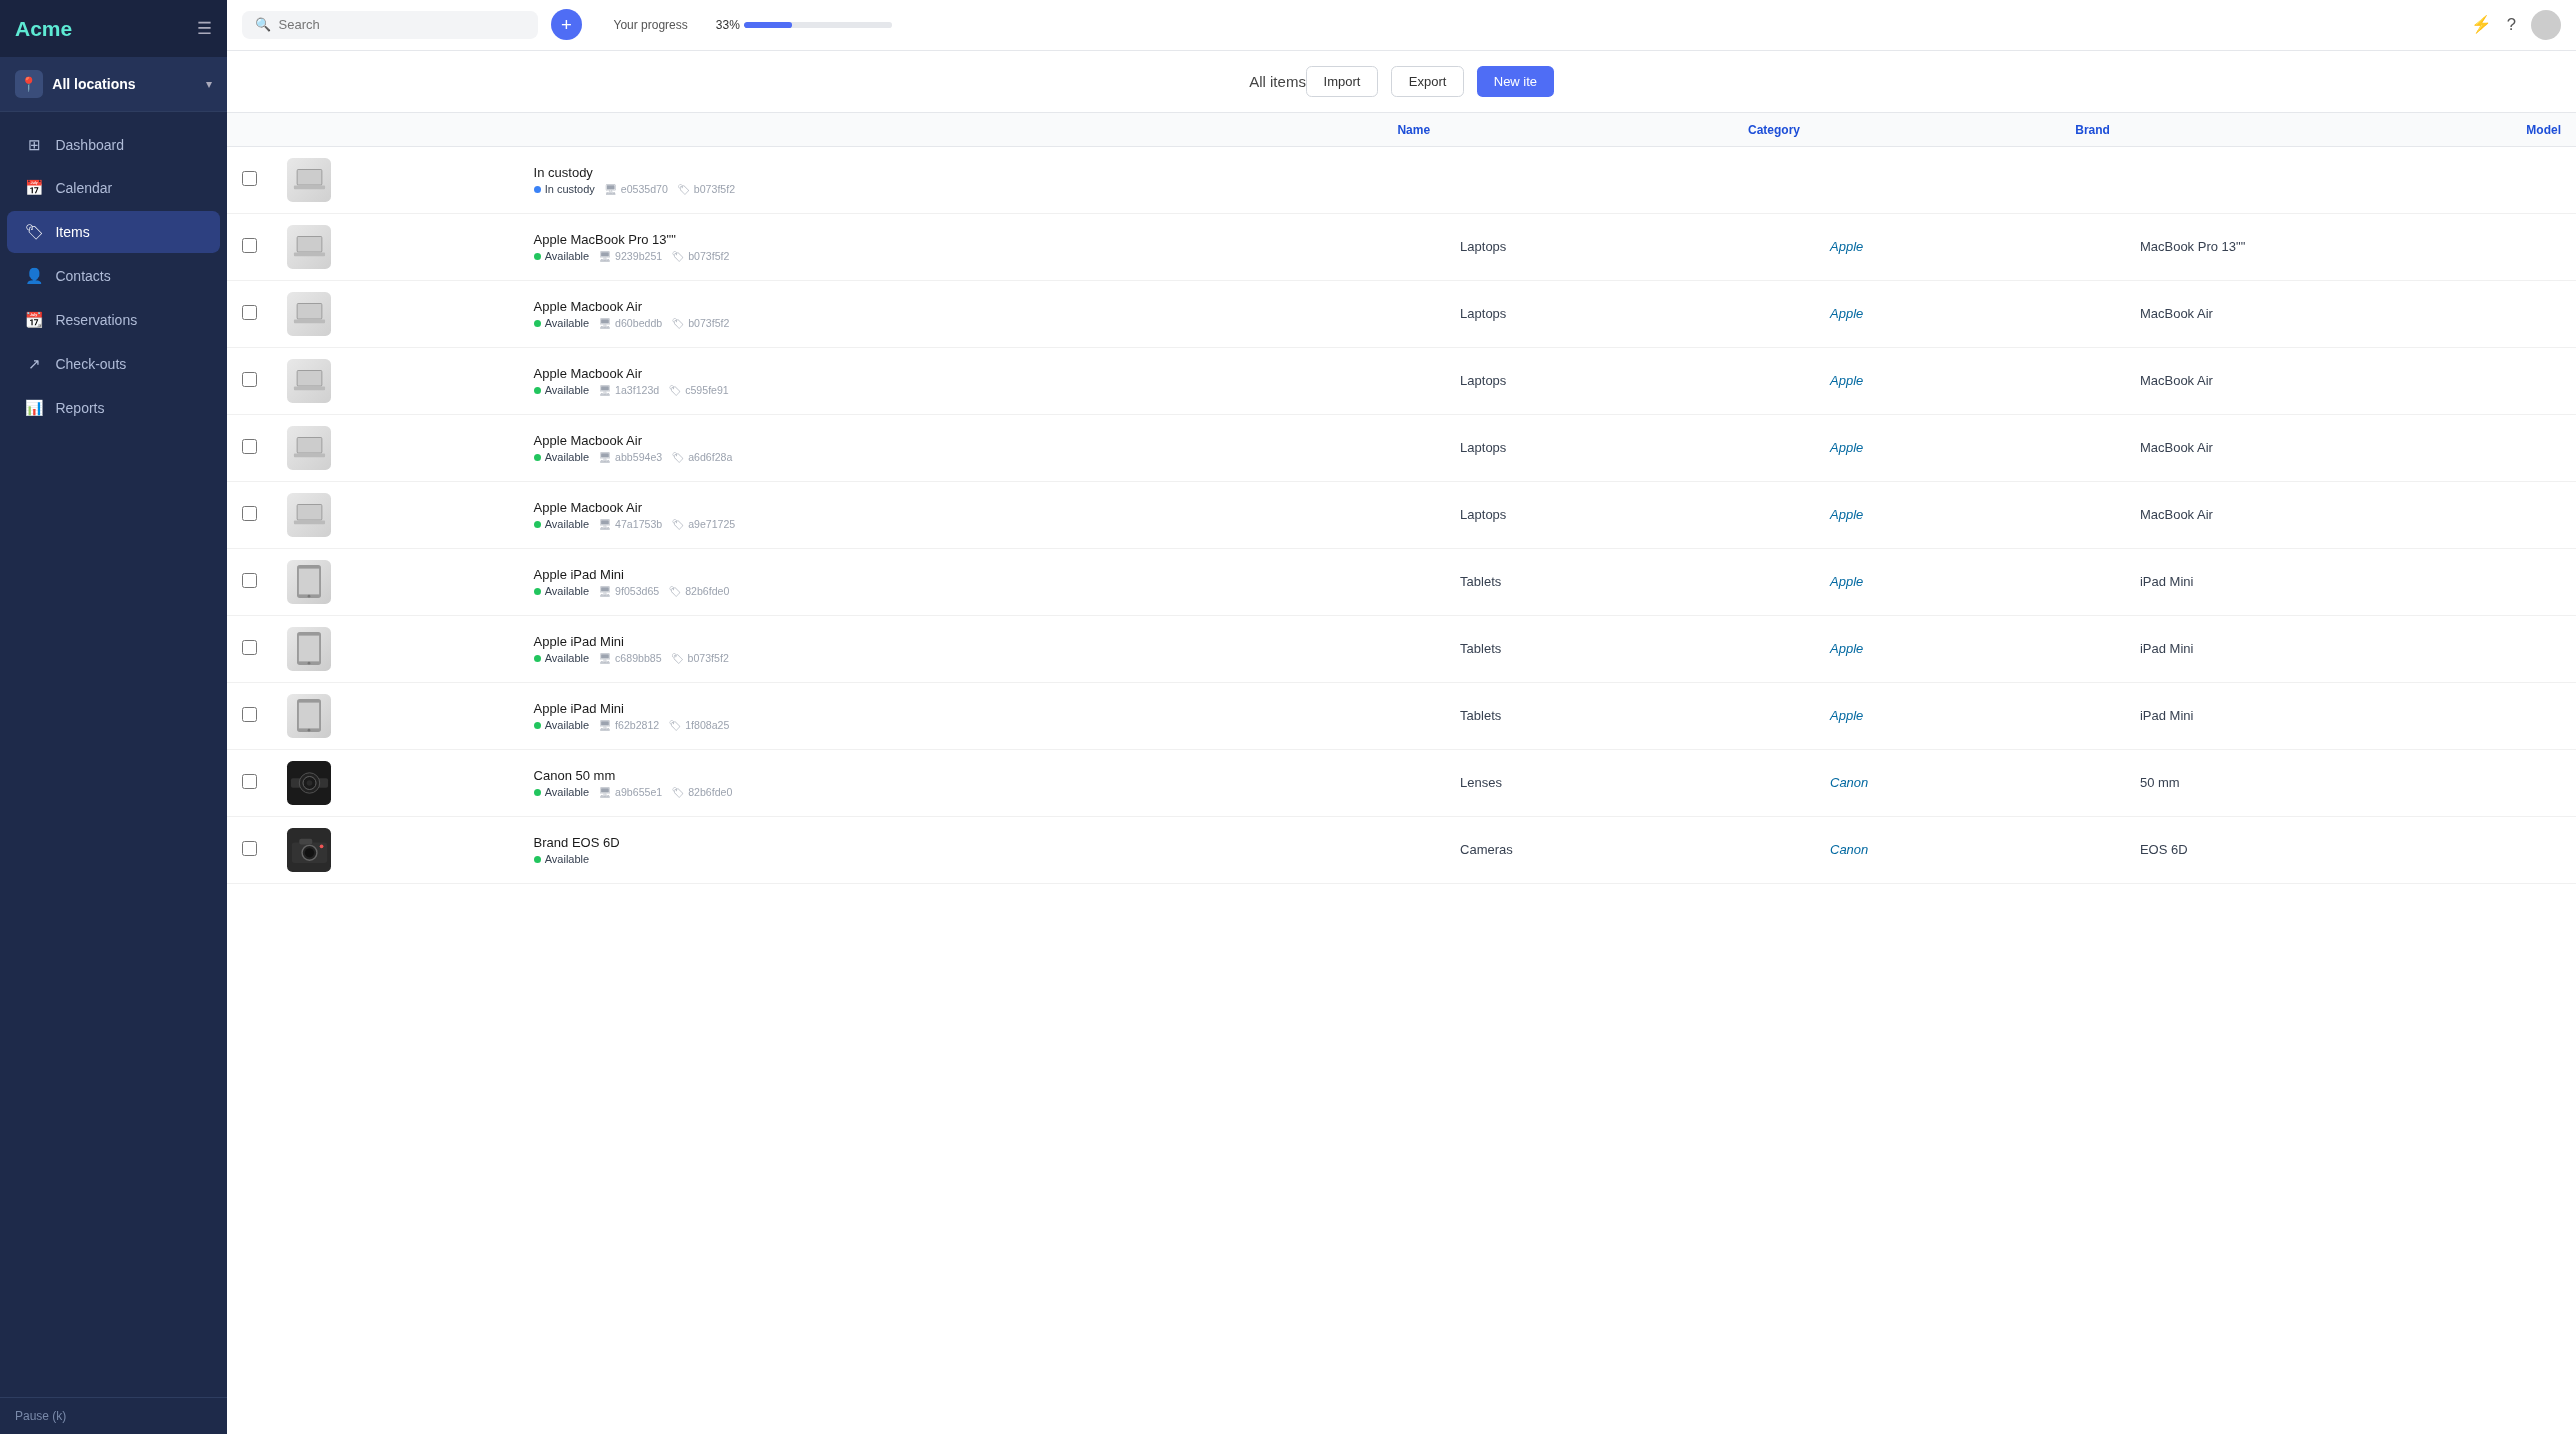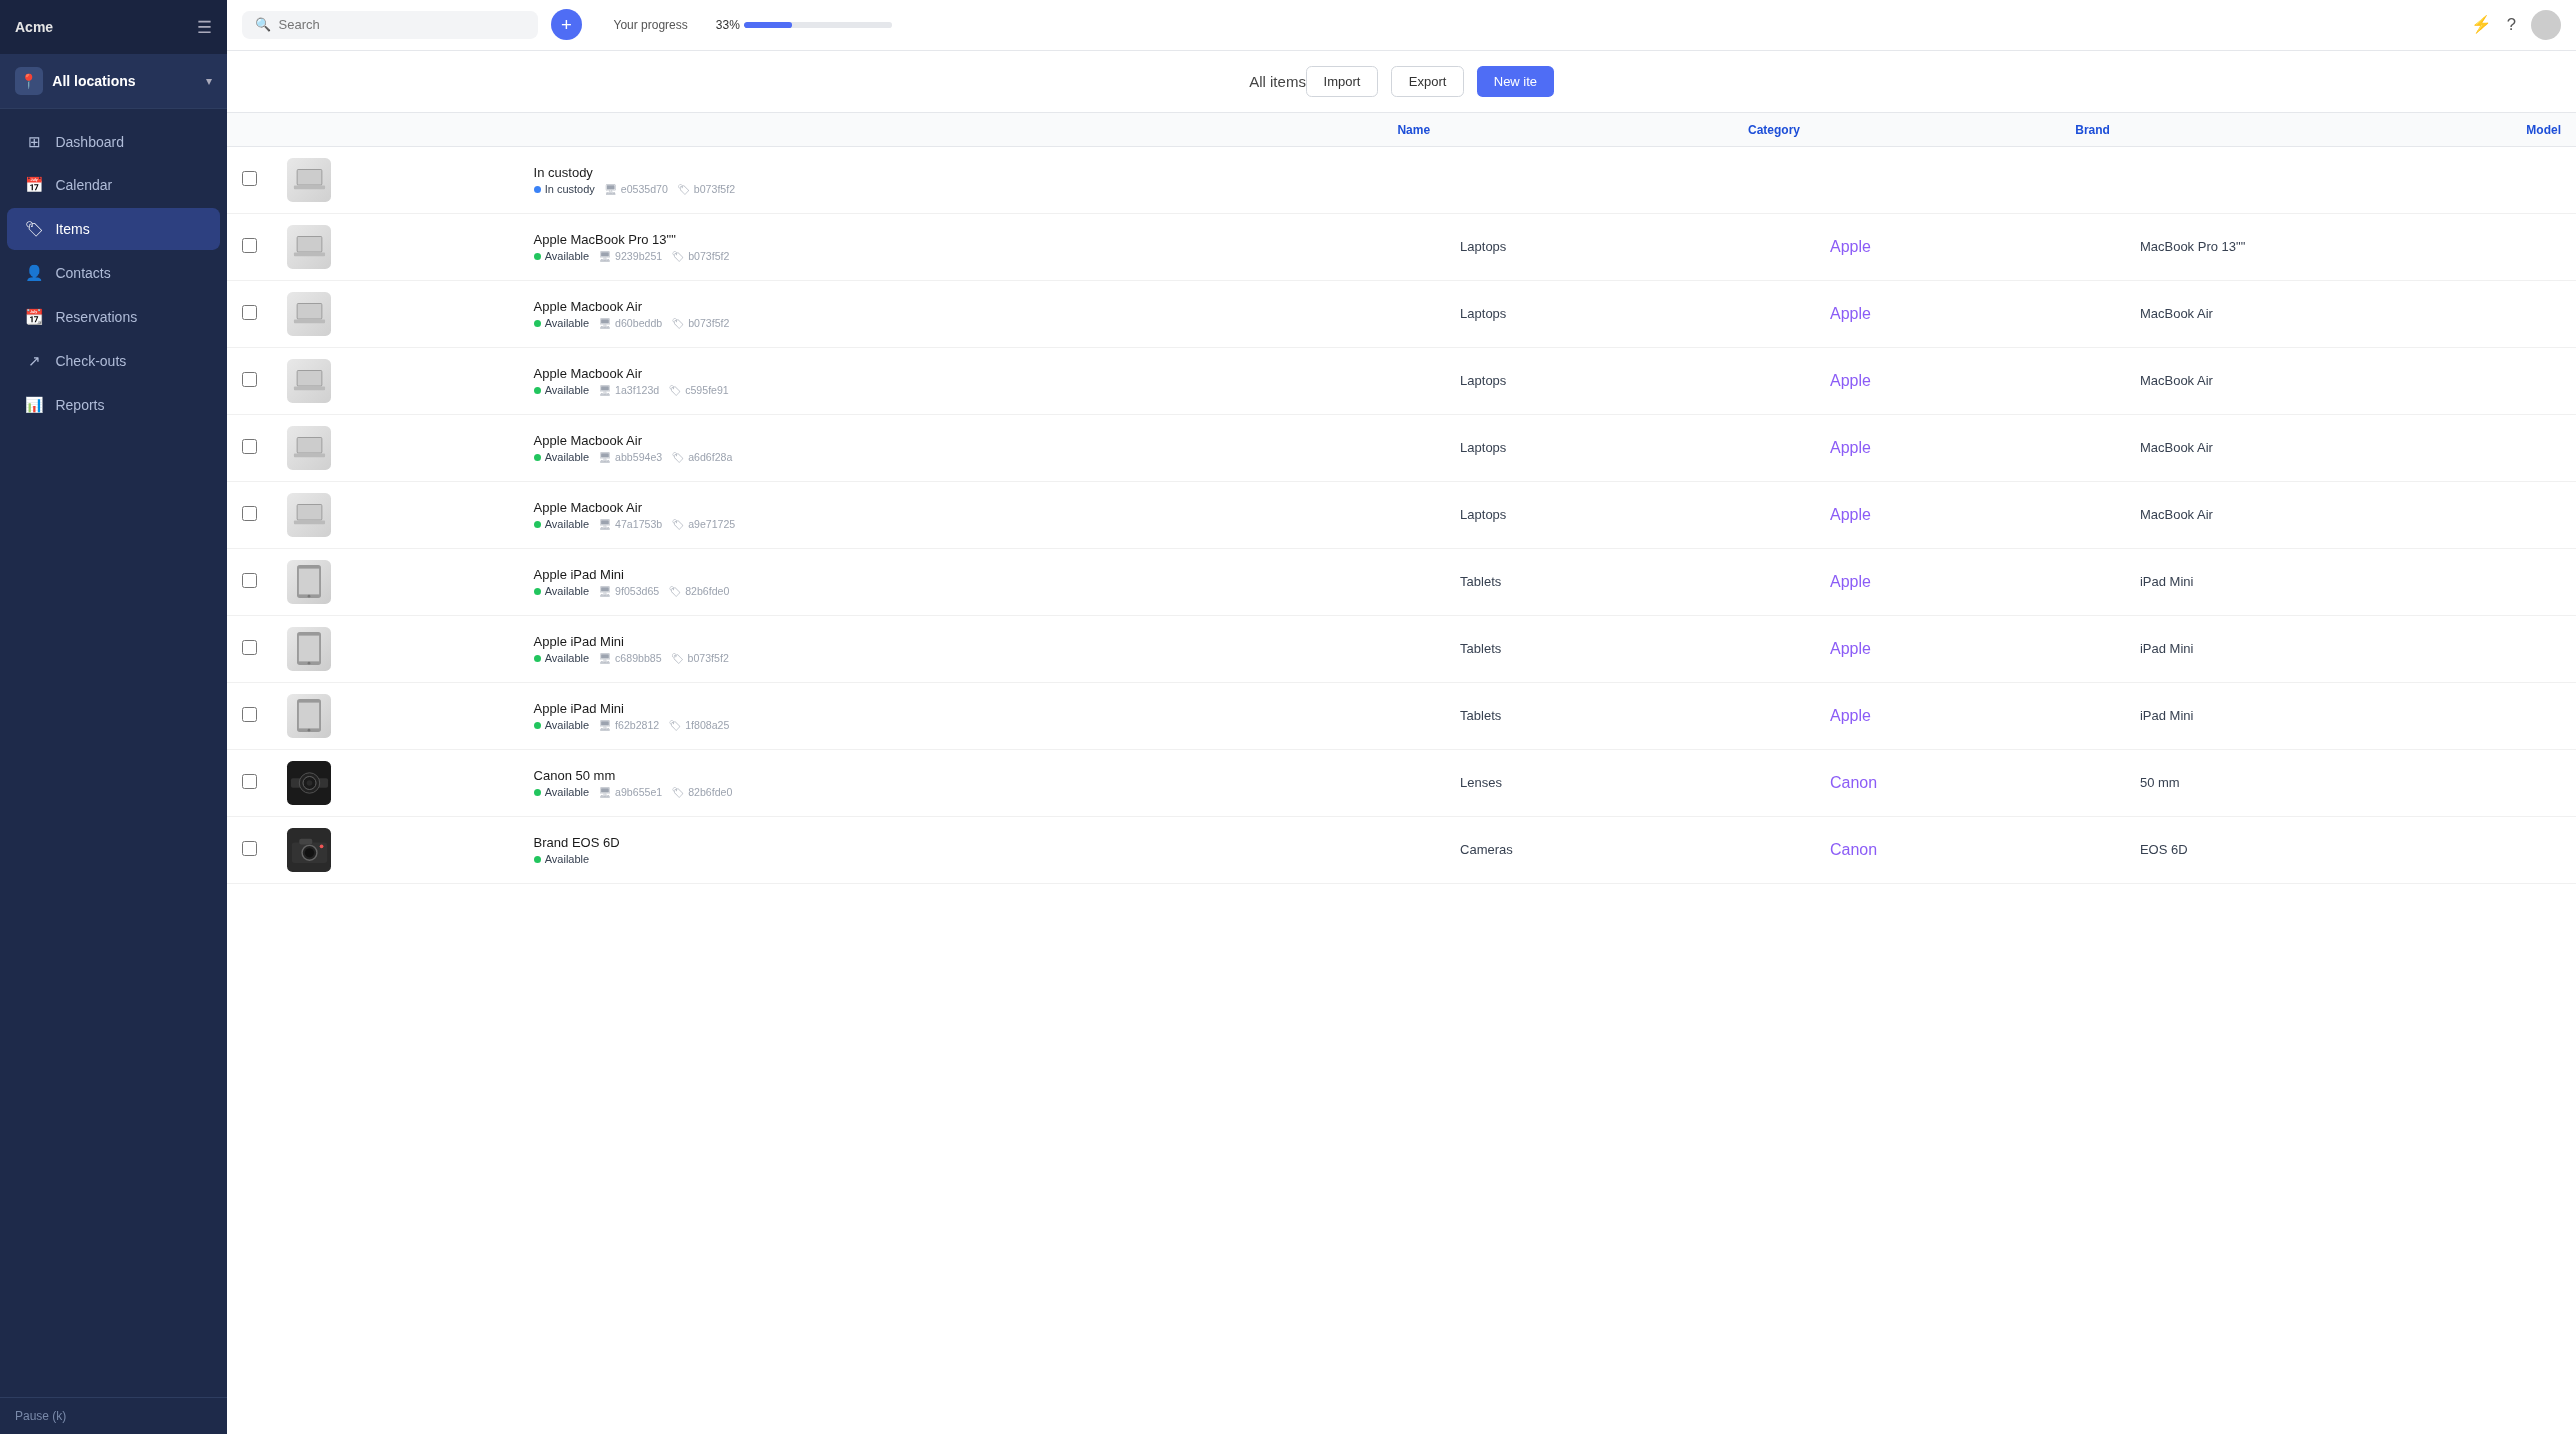--- a/index.html
+++ b/index.html
@@ -16,23 +16,23 @@
       height: 100vh;
     }
     .sidebar-header {
       display: flex;
       align-items: center;
       justify-content: space-between;
       padding: 16.7px 15px;
       background: #1a2440;
     }
     .sidebar-logo {
-      font-size: 14px;
+      font-size: 21px;
       font-weight: 700;
-      color: #e5e5e5;
+      color: #5eead4;
     }
     .hamburger-icon {
       color: #aab;
       font-size: 16.7px;
       cursor: pointer;
     }
 
     .sidebar-location {
       display: flex;
       align-items: center;
@@ -306,21 +306,21 @@
     .meta-id {
       display: flex;
       align-items: center;
       gap: 3.7px;
       font-size: 10.6px;
       color: #9ca3af;
     }
     .meta-icon { font-size: 10.2px; }
 
     .category-cell { color: #374151; font-size: 13px; min-width: 111px; }
-    .brand-cell { color: #8b5cf6; font-size: 16px; min-width: 93px; }
+    .brand-cell { color: #0369a1; font-size: 13px; min-width: 93px; font-style: italic; }
     .model-cell { color: #374151; font-size: 13px; }
 
     
     .thumb-laptop { background: linear-gradient(135deg, #e8e8e8, #d0d0d0); }
     .thumb-tablet { background: linear-gradient(135deg, #e8e8e8, #ccc); }
     .thumb-lens { background: #1a1a1a; }
     .thumb-camera { background: #2a2a2a; }
   </style>
 </head>
 <body>

